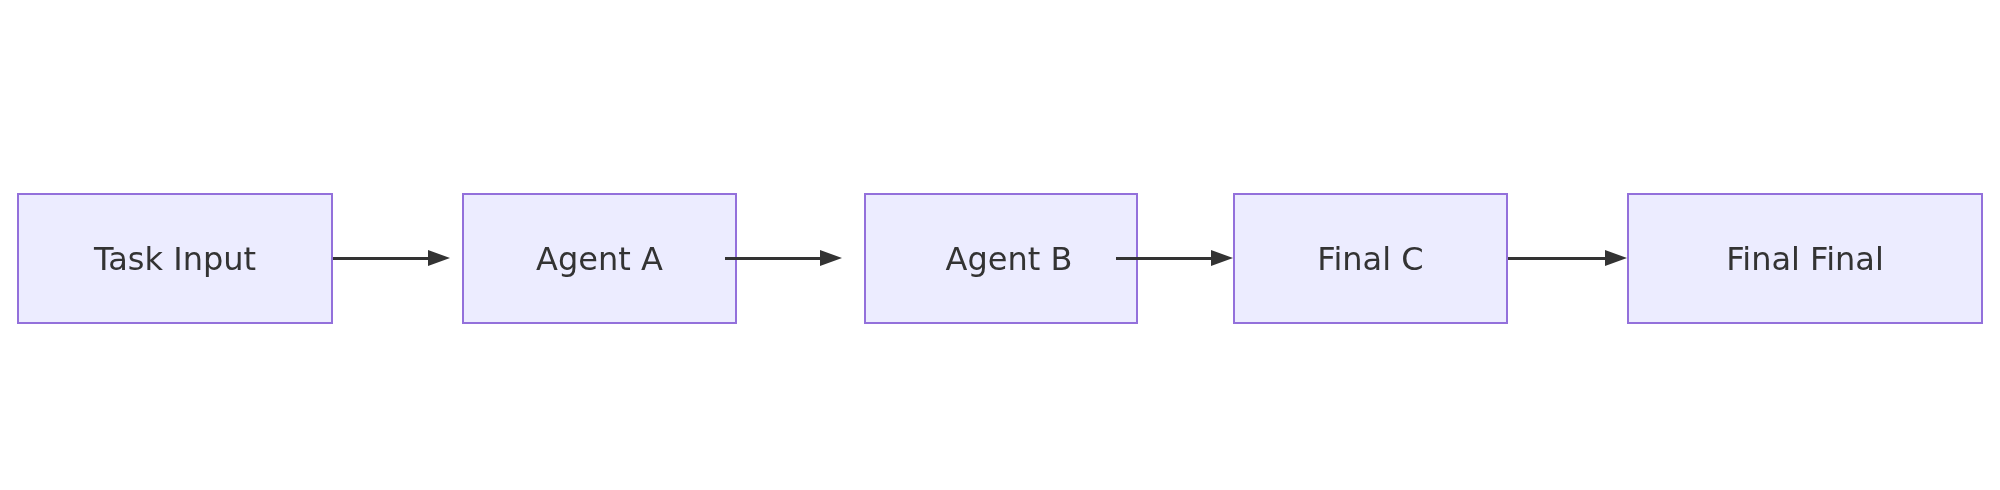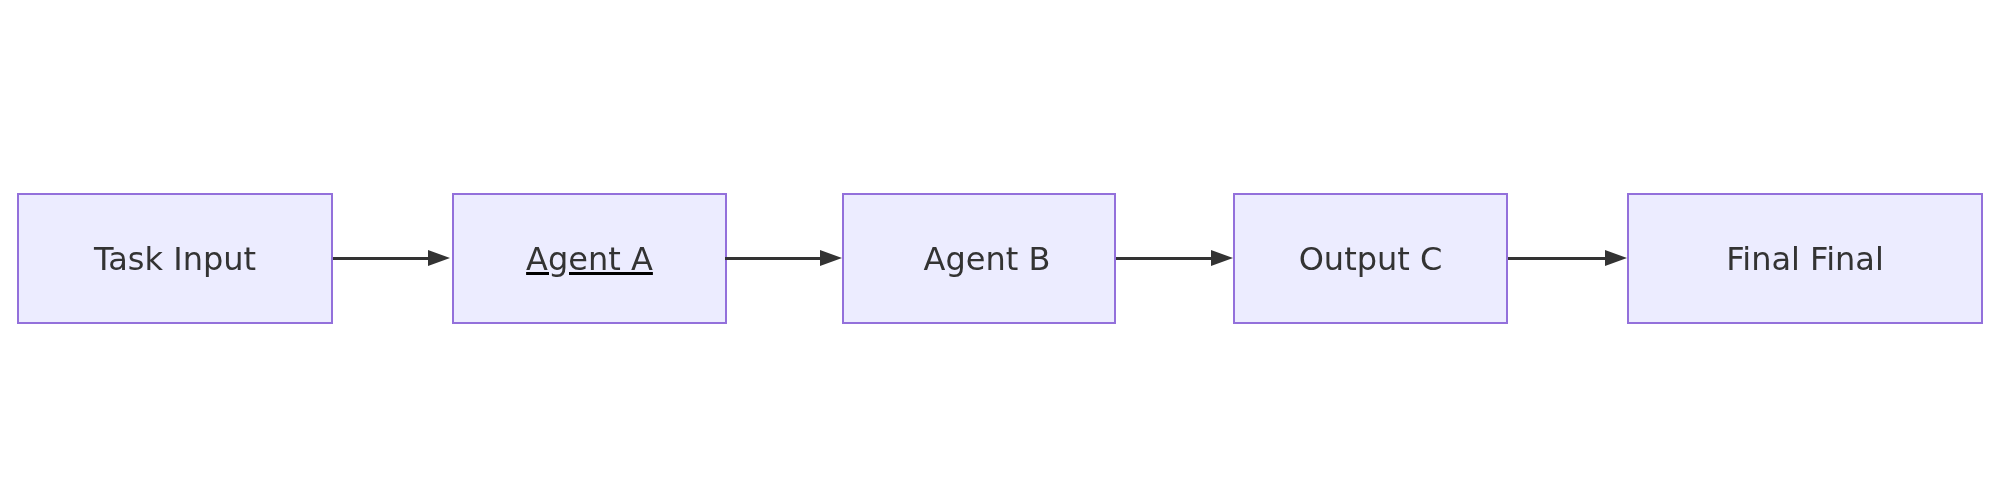--- a/index.html
+++ b/index.html
@@ -31,22 +31,22 @@
     align-items: center;
     justify-content: center;
   }
   .node-label {
     color: var(--node-text);
     font-size: 32px;
     line-height: 1;
     white-space: nowrap;
   }
   .node-1 { left: 17px;   width: 316px; }
-  .node-2 { left: 452px;  width: 275px; text-decoration: underline; }
-  .node-3 { left: 842px;  width: 274px; padding-left: 16px; }
+  .node-2 { left: 462px;  width: 275px; }
+  .node-3 { left: 864px;  width: 274px; padding-left: 16px; }
   .node-4 { left: 1233px; width: 275px; }
   .node-5 { left: 1627px; width: 356px; }
 
   .edge {
     position: absolute;
     top: 249.5px;
     height: 17px;
   }
   .edge-1 { left: 333px;  width: 117px; }
   .edge-2 { left: 725px;  width: 117px; }
@@ -97,21 +97,21 @@
   <div class="node node-3">
     <span class="node-label">Agent B</span>
   </div>
 
   <div class="edge edge-3">
     <div class="edge-line"></div>
     <div class="edge-head"></div>
   </div>
 
   <div class="node node-4">
-    <span class="node-label">Output C</span>
+    <span class="node-label">Final C</span>
   </div>
 
   <div class="edge edge-4">
     <div class="edge-line"></div>
     <div class="edge-head"></div>
   </div>
 
   <div class="node node-5">
     <span class="node-label">Final Final</span>
   </div>

